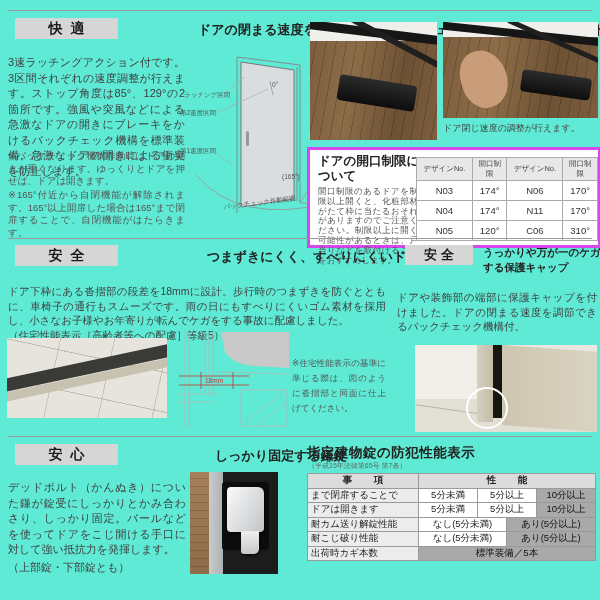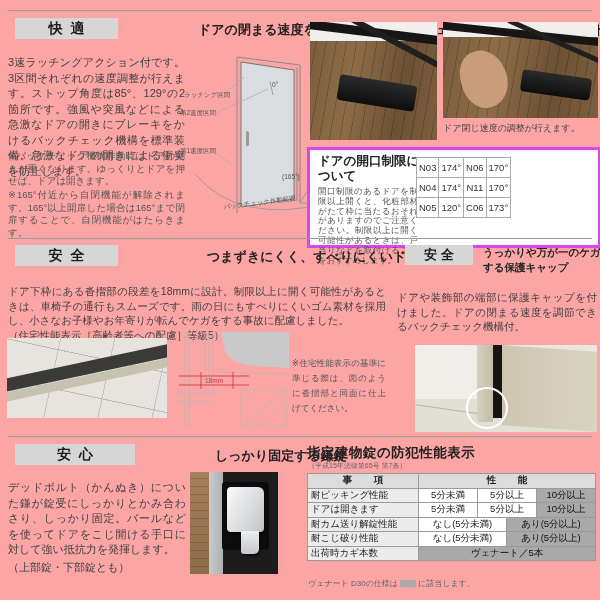--- a/index.html
+++ b/index.html
@@ -1,17 +1,17 @@
 <!DOCTYPE html>
 <html><head>
 <meta charset="utf-8">
 <style>
   html,body{margin:0;padding:0;}
   body{font-family:"Liberation Sans","DejaVu Sans",sans-serif;background:#888;}
-  #page{position:relative;width:600px;height:600px;background:#fca5a5;overflow:hidden;color:#3f3f3f;}
+  #page{position:relative;width:600px;height:600px;background:#5eead4;overflow:hidden;color:#3f3f3f;}
   .rule{position:absolute;height:1px;background:#9a9a9a;}
   .band{position:absolute;background:#d6d6d6;color:#1a1a1a;font-weight:bold;font-size:14px;
         display:flex;align-items:center;justify-content:center;letter-spacing:8px;text-indent:8px;}
   .band.small{letter-spacing:4px;text-indent:4px;font-size:13px;}
   .sec-title{position:absolute;font-size:13px;font-weight:bold;color:#222;white-space:nowrap;}
   .body-txt{position:absolute;font-size:11px;line-height:15.5px;color:#3f3f3f;text-align:justify;}
   .note-txt{position:absolute;font-size:9.5px;line-height:12.5px;color:#555;text-align:justify;}
   .photo{position:absolute;overflow:hidden;}
   .caption{position:absolute;font-size:9px;color:#444;white-space:nowrap;}
 
@@ -136,49 +136,55 @@
     <div class="closer-body" style="left:78px;top:52px;width:70px;height:22px;transform:rotate(8deg);"></div>
     <div class="hand" style="left:18px;top:28px;width:46px;height:58px;transform:rotate(-14deg);"></div>
   </div>
   <div class="caption" style="left:443px;top:122px;">ドア閉じ速度の調整が行えます。</div>
 
   <div id="restrict-box">
     <div id="restrict-title">ドアの開口制限について</div>
     <div id="restrict-body">開口制限のあるドアを制限以上開くと、化粧部材がたて枠に当たるおそれがありますのでご注意ください。制限以上に開く可能性があるときは、戸当りなどを取付けることをおすすめします。</div>
     <table class="rtable">
       <tbody>
+          <tr>
+        <th class="cd">デザインNo.</th>
+        <th class="cl">開口制限</th>
+        <th class="cd">デザインNo.</th>
+        <th class="cl">開口制限</th>
+      </tr>
       <tr>
         <td>N03</td>
         <td>174°</td>
         <td>N06</td>
         <td>170°</td>
       </tr>
       <tr>
         <td>N04</td>
         <td>174°</td>
         <td>N11</td>
         <td>170°</td>
       </tr>
       <tr>
         <td>N05</td>
         <td>120°</td>
         <td>C06</td>
-        <td>173°</td>
+        <td>310°</td>
       </tr>
     </tbody>
       </table>
   </div>
 
   <div class="rule" style="left:8px;top:238px;width:584px;"></div>
 
   <div class="band" style="left:15px;top:245px;width:103px;height:21px;">
     <span>安全</span>
   </div>
   <div class="sec-title" style="left:207px;top:248px;">つまずきにくく、すべりにくいドア下枠</div>
-  <div class="body-txt" style="left:8px;top:284px;width:378px;font-size:10.5px;line-height:14.5px;">ドア下枠にある沓摺部の段差を18mmに設計。制限以上に開く可能性があるときは、車椅子の通行もスムーズです。雨の日にもすべりにくいゴム素材を採用し、小さなお子様やお年寄りが転んでケガをする事故に配慮しました。</div>
+  <div class="body-txt" style="left:8px;top:284px;width:378px;font-size:10.5px;line-height:14.5px;">ドア下枠にある沓摺部の段差を18mmに設計。歩行時のつまずきを防ぐとともに、車椅子の通行もスムーズです。雨の日にもすべりにくいゴム素材を採用し、小さなお子様やお年寄りが転んでケガをする事故に配慮しました。</div>
   <div class="body-txt" style="left:8px;top:328px;width:378px;font-size:10.5px;">（住宅性能表示［高齢者等への配慮］等級5）</div>
 
   <div class="photo" id="thr-photo">
     <div class="tile"></div>
     <div class="thr-sill"></div>
     <div class="thr-dark"></div>
   </div>
 
   <svg style="position:absolute;left:177px;top:332px;" width="112" height="96" viewBox="0 0 112 96">
     <g stroke="#b8b8b8" fill="none" stroke-width="0.8">
@@ -218,21 +224,21 @@
     <div class="c-floor"></div>
     <div class="c-floor-line"></div>
     <div class="c-frame"></div>
     <div class="c-gap"></div>
     <div class="c-door"></div>
     <div class="c-circle"></div>
   </div>
 
   <div class="rule" style="left:8px;top:436px;width:584px;"></div>
 
-  <div class="band" style="left:15px;top:444px;width:120px;height:21px;">
+  <div class="band" style="left:15px;top:444px;width:103px;height:21px;">
     <span>安心</span>
   </div>
   <div class="sec-title" style="left:207px;top:447px;margin-left:8px;">しっかり固定する鎌錠</div>
   <div class="body-txt" style="left:8px;top:480px;width:178px;">デッドボルト（かんぬき）についた鎌が錠受にしっかりとかみ合わさり、しっかり固定。バールなどを使ってドアをこじ開ける手口に対して強い抵抗力を発揮します。</div>
   <div class="body-txt" style="left:8px;top:560px;width:178px;">（上部錠・下部錠とも）</div>
 
   <div class="photo" id="lock-photo">
     <div class="l-wood"></div>
     <div class="l-wood-grain"></div>
     <div class="l-jamb"></div>
@@ -253,21 +259,21 @@
       <col style="width:30px">
         <col style="width:29px">
         <col style="width:30px">
     </colgroup>
     <tbody>
         <tr class="shead">
       <td>事　項</td>
       <td colspan="6">性　能</td>
     </tr>
     <tr>
-      <td class="item">耐ピッキング性能</td>
+      <td class="item">まで閉扉することで</td>
       <td colspan="2">5分未満</td>
       <td colspan="2">5分以上</td>
       <td colspan="2" class="hl">10分以上</td>
     </tr>
     <tr>
       <td class="item">ドアは開きます</td>
       <td colspan="2">5分未満</td>
       <td colspan="2">5分以上</td>
       <td colspan="2" class="hl">10分以上</td>
     </tr>
@@ -276,22 +282,19 @@
       <td colspan="3">なし(5分未満)</td>
       <td colspan="3" class="hl">あり(5分以上)</td>
     </tr>
     <tr>
       <td class="item">耐こじ破り性能</td>
       <td colspan="3">なし(5分未満)</td>
       <td colspan="3" class="hl">あり(5分以上)</td>
     </tr>
     <tr>
       <td class="item">出荷時カギ本数</td>
-      <td colspan="6" class="hl">ヴェナート／5本</td>
+      <td colspan="6" class="hl">標準装備／5本</td>
     </tr>
   </tbody>
     </table>
 
-  <div id="sec-footer">
-    <span>ヴェナート D30の仕様は</span><span class="swatch"></span><span>に該当します。</span>
-  </div>
 
 </div>
 
 </body></html>

